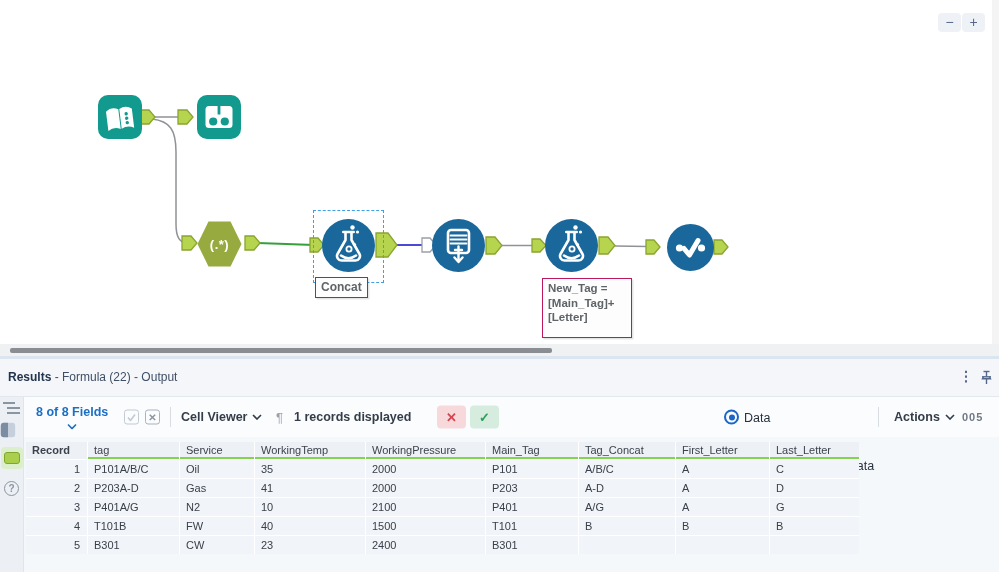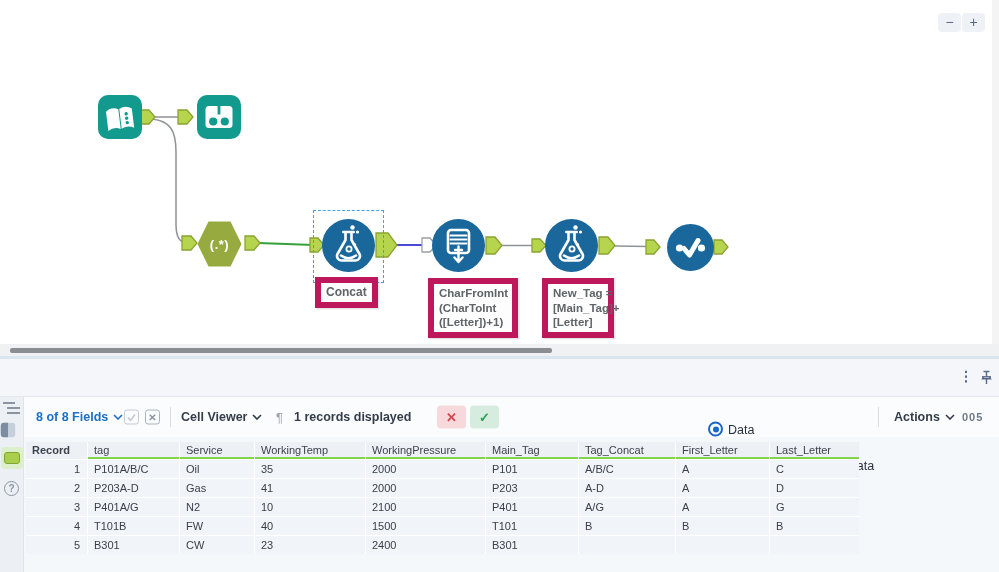--- a/index.html
+++ b/index.html
@@ -19,21 +19,21 @@
   #container-label { position:absolute; left:0; right:0; top:3px; text-align:center;
                      font-size:12px; font-weight:600; color:#2b3440; }
 
   .tool { position:absolute; }
   .hexagon-text { position:absolute; left:0; top:0; width:100%; height:100%;
                   display:flex; align-items:center; justify-content:center;
                   color:#fff; font-weight:700; font-size:13px; letter-spacing:.5px; }
   #selection-box { position:absolute; left:313px; top:210px; width:71px; height:73px;
                    border:1.5px dashed #3da0e8; }
 
-  .annotation { position:absolute; background:#fdfdfd; border:6px solid #be185d;
+  .annotation { position:absolute; background:#fdfdfd; border:1px solid #be185d;
                 box-shadow:1.5px 1.5px 0 rgba(0,0,0,.10);
                 color:#5f6468; font-weight:700; font-size:11.5px; line-height:1.28;
                 padding:2px 5px; white-space:nowrap; }
 
   #hscroll-track { position:absolute; left:0; top:344px; width:999px; height:12px; background:#f0f1f3; }
   #hscroll-thumb { position:absolute; left:10px; top:4px; width:542px; height:5px;
                    background:#8a8e93; border-radius:2px; }
   #panel-divider { position:absolute; left:0; top:356px; width:999px; height:3px; background:#dbe5f0; }
 
   
@@ -212,39 +212,37 @@
     <svg width="47" height="47" viewBox="0 0 47 47">
       <circle cx="23.5" cy="23.5" r="23.5" fill="#1a689b"></circle>
       <circle cx="12.5" cy="24" r="3.6" fill="#fff"></circle>
       <circle cx="34.5" cy="24" r="3.6" fill="#fff"></circle>
       <path d="M17,24.5 l5.5,6.5 L31,16.5" stroke="#fff" stroke-width="5" fill="none" stroke-linecap="round" stroke-linejoin="round"></path>
     </svg>
   </div>
 
   <div class="annotation" style="left:315px;top:277px;font-size:12px;">Concat</div>
 
-  <div class="annotation" style="left:428px;top:278px;width:90px;height:60px;">
-    <div>CharFromInt</div>
-    <div>(CharToInt</div>
-    <div>([Letter])+1)</div>
-  </div>
-
-  <div class="annotation" style="left:542px;top:278px;width:72px;height:60px;">
+
+  <div class="annotation" style="left:542px;top:278px;width:90px;height:60px;">
     <div>New_Tag =</div>
     <div>[Main_Tag]+</div>
     <div>[Letter]</div>
   </div>
 </div>
 
 <div id="hscroll-track">
   <div id="hscroll-thumb"></div>
 </div>
 <div id="panel-divider"></div>
 
 <div id="results-header">
+  <div id="results-title">
+    <b>Results</b><span> - Formula (22) - Output</span>
+  </div>
   <div id="header-kebab">⋮</div>
   <svg id="header-pin" width="13" height="15" viewBox="0 0 13 15">
     <g stroke="#56688a" stroke-width="1.4" fill="none">
       <path d="M3.5,1.5 h6"></path>
         <path d="M6.5,1.5 v5"></path>
       <path d="M2,6.8 h9"></path>
         <path d="M3.5,6.8 l-1,2 h8 l-1,-2"></path>
       <path d="M6.5,9 v5"></path>
     </g>
   </svg>
@@ -262,21 +260,21 @@
       <rect x="0.8" y="0.8" width="14.4" height="14.4" rx="3" fill="#c6d0dd"></rect>
       <path d="M0.8,3.8 a3,3 0 0 1 3,-3 h4.2 v14.4 h-4.2 a3,3 0 0 1 -3,-3 Z" fill="#7c8ca3"></path>
     </svg>
     <div id="strip-anchor-pill">
       <div id="strip-anchor"></div>
     </div>
     <div id="strip-help">?</div>
   </div>
 
   <div id="toolbar">
-    <div class="tb link-blue" style="left:12px;">
+    <div class="tb link-blue" style="left:12px;flex-direction:column;">
       <span>8 of 8 Fields</span>
       <svg class="chev" width="10" height="6" viewBox="0 0 10 6">
           <path d="M1,1 L5,5 L9,1" stroke="#1c6fc4" stroke-width="1.6" fill="none"></path>
         </svg>
     </div>
 
     <div class="tb mini-box" id="tb-check-icon" style="left:100px;">
       <svg width="9" height="8" viewBox="0 0 9 8">
           <path d="M1,4 l2.5,3 L8,1" stroke="#c3cad2" stroke-width="1.6" fill="none"></path>
         </svg>
@@ -293,21 +291,21 @@
     </div>
 
     <div class="tb" id="pilcrow" style="left:252px;">¶</div>
 
     <div class="tb tb-dark" style="left:270px;">1 records displayed</div>
 
     <div class="tb action-btn" id="btn-clear" style="left:413px;">✕</div>
     <div class="tb action-btn" id="btn-accept" style="left:446px;">✓</div>
 
 
-    <div class="tb" style="left:684px;margin-top:12px;">
+    <div class="tb" style="left:700px;">
       <div class="radio on"></div>
       <span class="radio-label">Data</span>
     </div>
     <div class="tb" style="left:778px;margin-top:48px;">
       <div class="radio off"></div>
       <span class="radio-label">Metadata</span>
     </div>
 
     <div class="tb vsep" style="left:854px;"></div>
 

